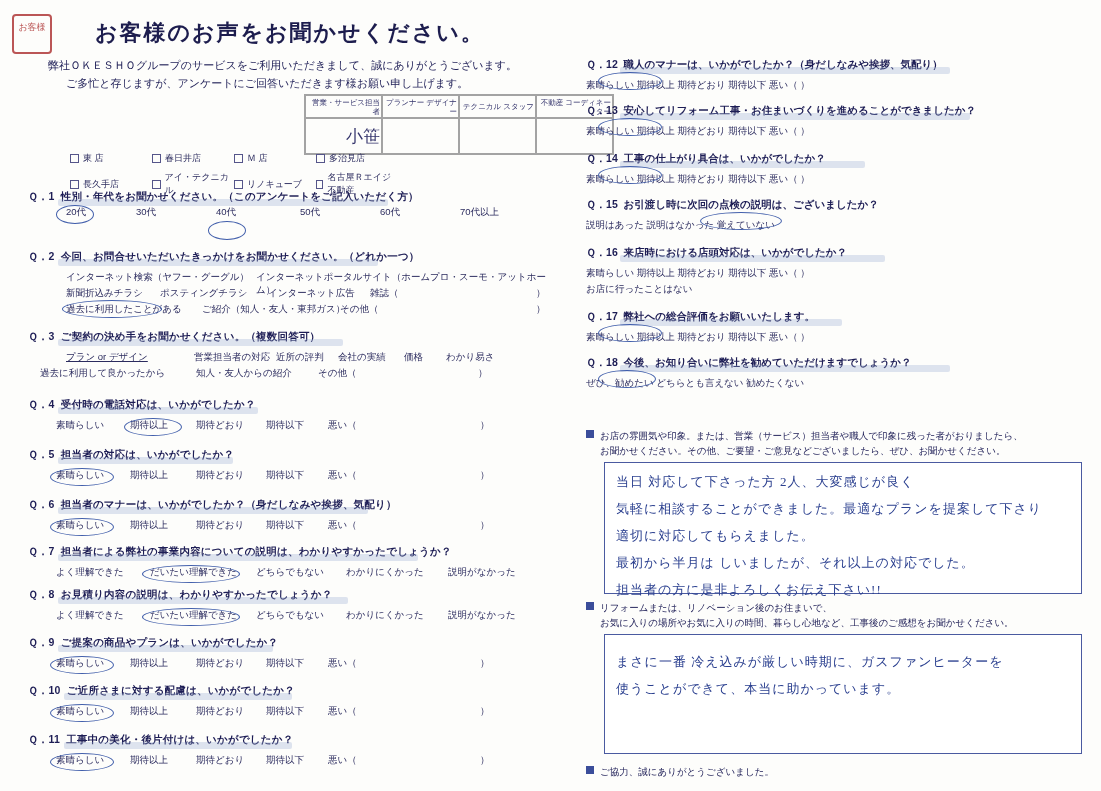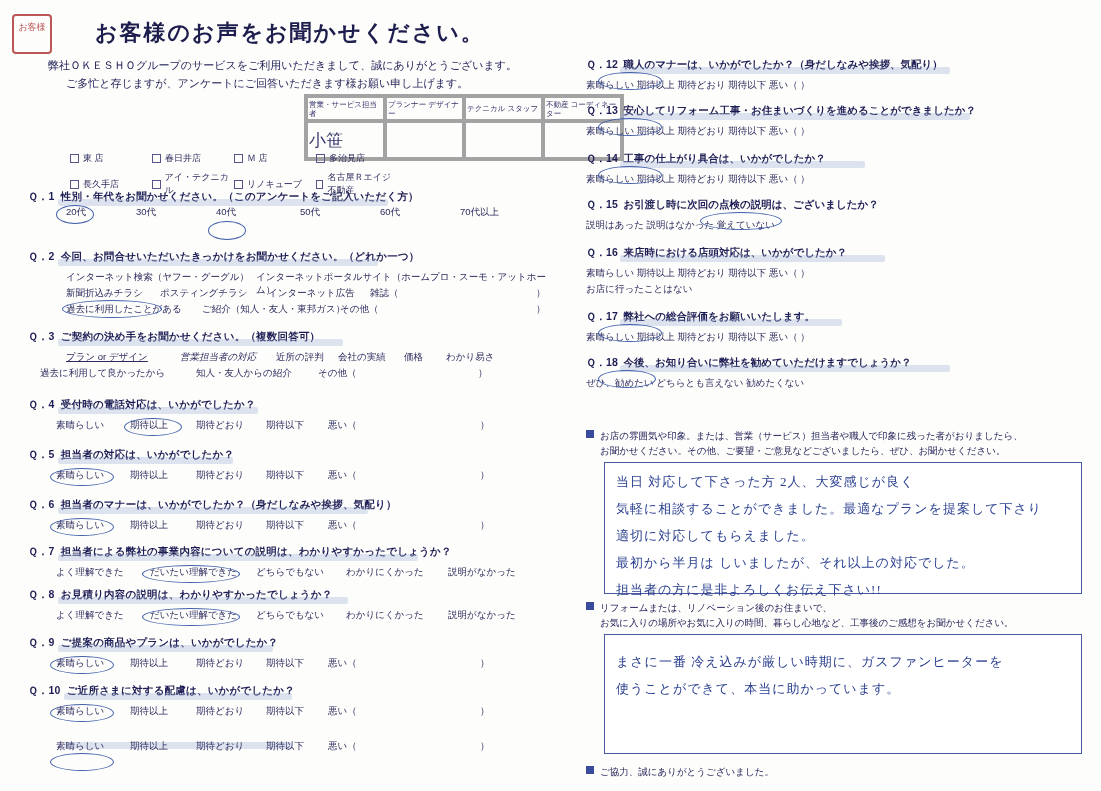--- a/index.html
+++ b/index.html
@@ -26,21 +26,21 @@
     position:absolute;left:95px;top:18px;
     font-size:22px;font-weight:bold;letter-spacing:2px;
     color:#1d1d4e;
     font-family:"Liberation Serif","DejaVu Serif",serif;
   }
   .intro{position:absolute;left:48px;top:56px;font-size:11px;line-height:18px;color:#23235a;}
   .intro div:nth-child(2){margin-left:18px;}
 
   
   .staff-table{position:absolute;left:304px;top:94px;border-collapse:collapse;}
-  .staff-table td{border:4px solid #a3a3a3;width:73px;height:19px;font-size:7.5px;text-align:left;color:#33336b;vertical-align:middle;line-height:9px;}
+  .staff-table td{border:2px solid #a3a3a3;width:73px;height:19px;font-size:7.5px;text-align:right;color:#33336b;vertical-align:middle;line-height:9px;}
   .staff-table tr.vals td{height:32px;font-size:17px;}
   .hand{
     font-family:"Liberation Serif","DejaVu Serif",serif;
     color:#2b3f8c;
   }
   .staff-name{font-size:17px;color:#2b3f8c;}
 
   
   .shops{position:absolute;left:70px;top:152px;font-size:9px;color:#2b2b5e;width:480px;}
   .shops .row{display:flex;margin-bottom:6px;}
@@ -187,21 +187,21 @@
   <div class="circle" style="left:62px;top:300px;width:98px;height:16px;"></div>
 
   <div class="q" style="top:330px;">
     <div class="qhead">
       <span>Ｑ．3</span>
       &nbsp;<span>ご契約の決め手をお聞かせください。（複数回答可）</span>
     </div>
     <div class="hl" style="left:30px;top:9px;width:285px;"></div>
     <div class="opts" style="height:14px;">
       <span class="o" style="left:38px;text-decoration:underline;">プラン or デザイン</span>
-      <span class="o" style="left:152px;font-style:italic;">営業担当者の対応</span>
+      <span class="o" style="left:166px;">営業担当者の対応</span>
       <span class="o" style="left:248px;">近所の評判</span>
       <span class="o" style="left:310px;">会社の実績</span>
       <span class="o" style="left:376px;">価格</span>
       <span class="o" style="left:418px;">わかり易さ</span>
     </div>
     <div class="opts" style="height:14px;margin-top:2px;">
       <span class="o" style="left:12px;">過去に利用して良かったから</span>
       <span class="o" style="left:168px;">知人・友人からの紹介</span>
       <span class="o" style="left:290px;">その他（</span>
       <span class="o paren" style="left:450px;">）</span>
@@ -319,20 +319,24 @@
       <span class="o" style="left:102px;">期待以上</span>
       <span class="o" style="left:168px;">期待どおり</span>
       <span class="o" style="left:238px;">期待以下</span>
       <span class="o" style="left:300px;">悪い（</span>
       <span class="o paren" style="left:452px;">）</span>
     </div>
   </div>
   <div class="circle" style="left:50px;top:704px;width:62px;height:16px;"></div>
 
   <div class="q" style="top:733px;">
+    <div class="qhead">
+      <span>Ｑ．11</span>
+      &nbsp;<span>工事中の美化・後片付けは、いかがでしたか？</span>
+    </div>
     <div class="hl" style="left:36px;top:9px;width:228px;"></div>
     <div class="opts" style="height:14px;">
       <span class="o" style="left:28px;">素晴らしい</span>
       <span class="o" style="left:102px;">期待以上</span>
       <span class="o" style="left:168px;">期待どおり</span>
       <span class="o" style="left:238px;">期待以下</span>
       <span class="o" style="left:300px;">悪い（</span>
       <span class="o paren" style="left:452px;">）</span>
     </div>
   </div>

